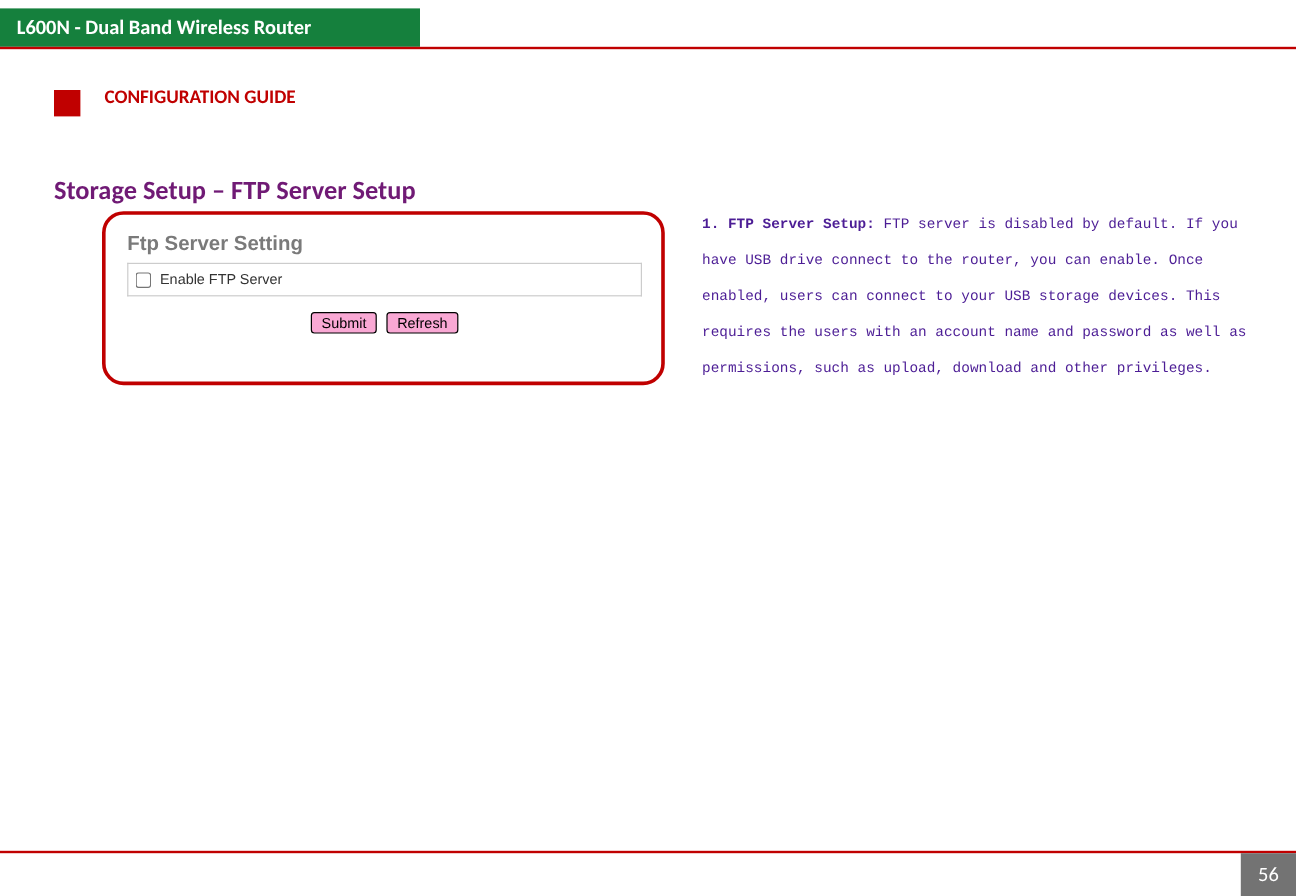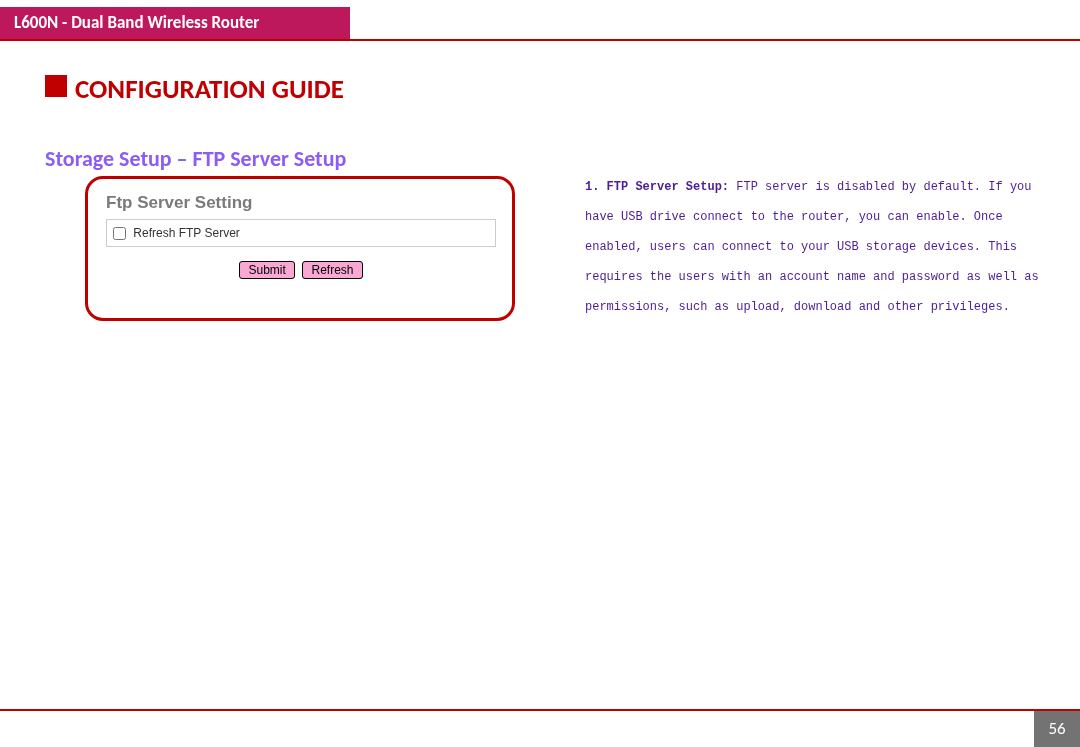--- a/index.html
+++ b/index.html
@@ -10,21 +10,21 @@
     font-family: Calibri, "Segoe UI", Arial, sans-serif;
     background: #fff;
     color: #000;
     position: relative;
     overflow: hidden;
   }
   .top-band {
     position: absolute;
     left: 0; top: 7px;
     width: 350px; height: 32px;
-    background: #be185d;
+    background: #15803d;
     color: #fff;
     font-weight: bold;
     font-size: 17px;
     line-height: 32px;
     padding-left: 14px;
     box-sizing: border-box;
   }
   .top-rule {
     position: absolute;
     left: 0; top: 39px;
@@ -32,38 +32,38 @@
     background: #c00000;
   }
   .guide-square {
     position: absolute;
     left: 45px; top: 75px;
     width: 22px; height: 22px;
     background: #c00000;
   }
   .guide-title {
     position: absolute;
-    left: 75px; top: 72px;
-    font-size: 27px;
+    left: 87px; top: 72px;
+    font-size: 16px;
     font-weight: bold;
     color: #c00000;
   }
   .section-heading {
     position: absolute;
     left: 45px; top: 145px;
     font-size: 22px;
     font-weight: bold;
-    color: #8b5cf6;
+    color: #701a75;
   }
 
   
   .ftp-panel {
     position: absolute;
     left: 85px; top: 176px;
-    width: 430px; height: 145px;
+    width: 469px; height: 145px;
     border: 3px solid #c00000;
     border-radius: 18px;
     box-sizing: border-box;
     padding: 14px 16px 10px 18px;
     background: #fff;
   }
   .ftp-panel .panel-title {
     font-family: Arial, sans-serif;
     font-size: 17px;
     font-weight: bold;
@@ -168,21 +168,21 @@
 
 <div class="section-heading">Storage Setup – FTP Server Setup</div>
 
 <div class="ftp-panel">
   <div class="panel-title">Ftp Server Setting</div>
   <table>
     <tbody>
         <tr>
       <td class="col-label" colspan="2">
         <input type="checkbox" style="">
-        <span>Refresh FTP Server</span>
+        <span>Enable FTP Server</span>
       </td>
     </tr>
   </tbody>
     </table>
   <div class="btn-row">
     <button>Submit</button>
     <button>Refresh</button>
   </div>
 </div>
 

